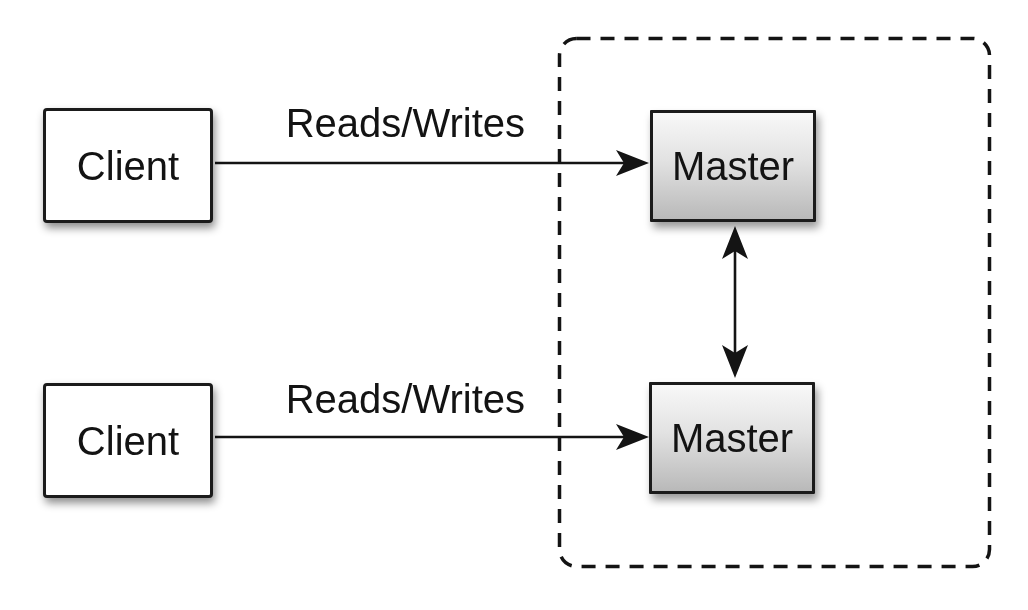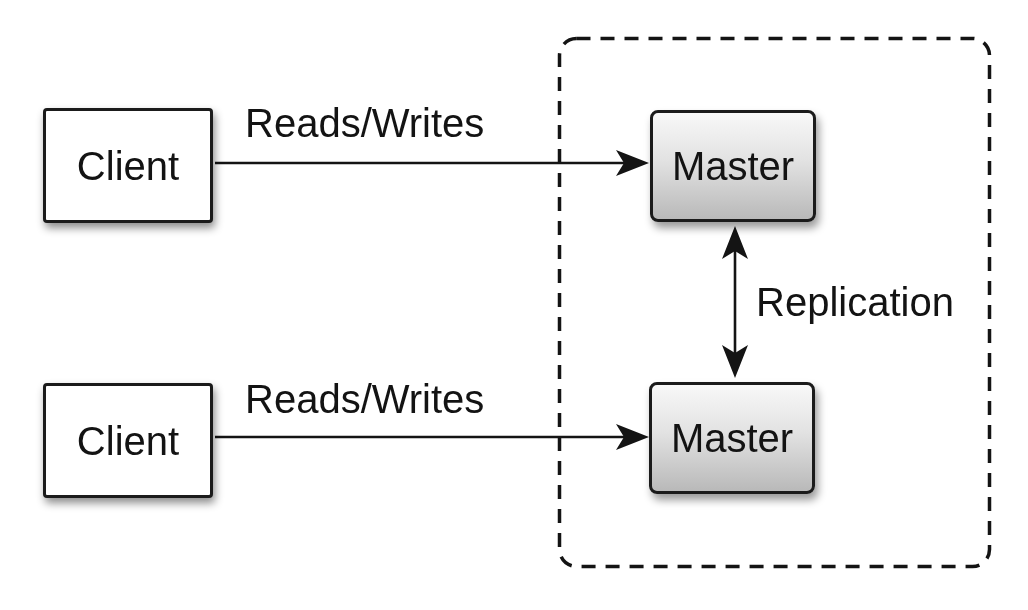--- a/index.html
+++ b/index.html
@@ -39,34 +39,34 @@
     width: 170px;
     height: 115px;
     background: #ffffff;
     border-radius: 4px;
     box-shadow: 2px 5px 8px rgba(0,0,0,0.45);
   }
   .master {
     width: 166px;
     height: 112px;
     background: linear-gradient(180deg, #f8f8f8 0%, #e2e2e2 45%, #b9b9b9 100%);
-    border-radius: 8px;
+    border-radius: 1px;
     box-shadow: 3px 6px 9px rgba(0,0,0,0.40);
   }
   #client-top    { left: 43px;  top: 108px; }
   #client-bottom { left: 43px;  top: 383px; }
   #master-top    { left: 650px; top: 110px; }
   #master-bottom { left: 649px; top: 382px; }
 
   .edge-label {
     position: absolute;
     font-size: 40px;
     line-height: 1;
     white-space: nowrap;
-    text-align: left;
+    text-align: right;
     color: #131313;
   }
   #label-reads-writes-top    { left: 245px; top: 103px; width: 280px; }
   #label-reads-writes-bottom { left: 245px; top: 379px; width: 280px; }
   #label-replication         { left: 756px; top: 282px; width: 215px; }
 </style>
 </head>
 <body>
 
 <div id="diagram">
@@ -105,15 +105,14 @@
   </div>
 
   <div class="node master" id="master-bottom">
     <span>Master</span>
   </div>
 
   <div class="edge-label" id="label-reads-writes-top">Reads/Writes</div>
 
   <div class="edge-label" id="label-reads-writes-bottom">Reads/Writes</div>
 
-  <div class="edge-label" id="label-replication">Replication</div>
 
 </div>
 
 </body></html>

